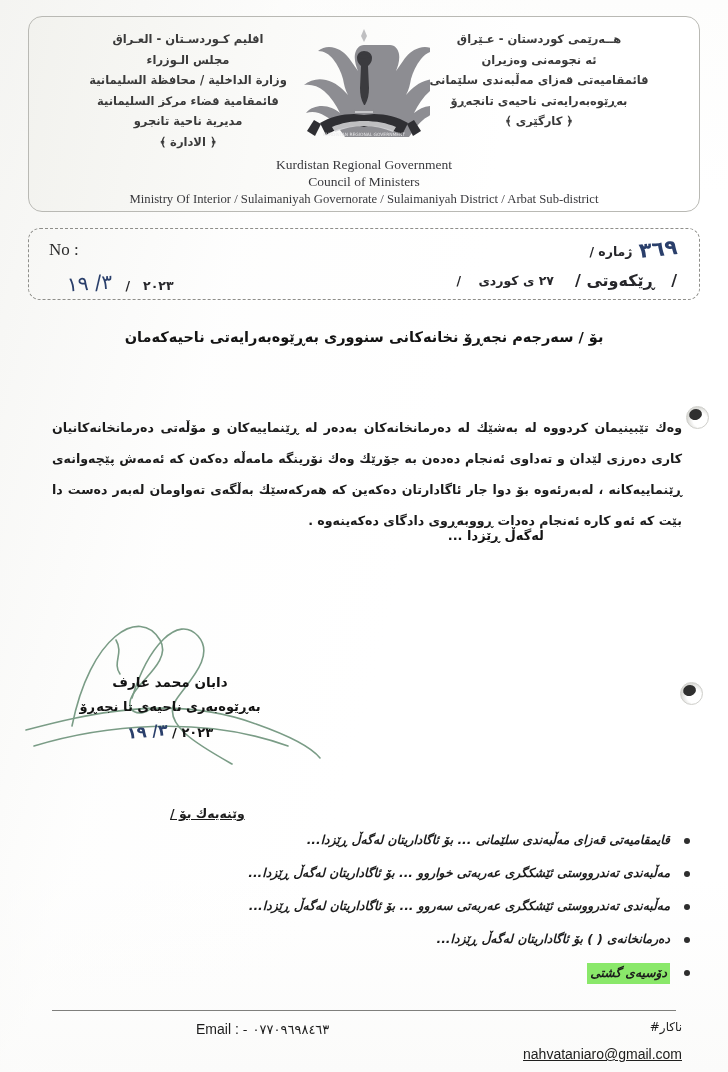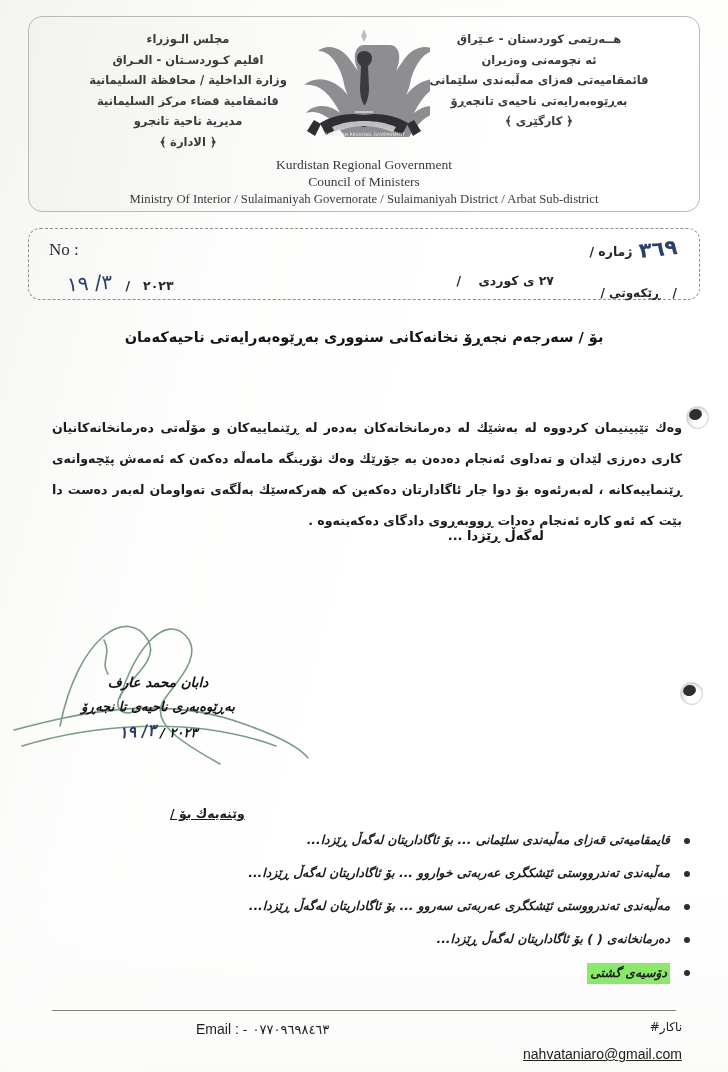--- a/index.html
+++ b/index.html
@@ -68,21 +68,21 @@
   .ref-mid{
     position:absolute;right:145px;top:44px;
     font-size:12.5px;color:#27272b;font-weight:700;direction:rtl;white-space:nowrap;
   }
   .ref-r1{
     position:absolute;right:22px;top:8px;
     font-size:12.5px;color:#27272b;font-weight:700;direction:rtl;white-space:nowrap;
   }
   .ref-r2{
     position:absolute;right:22px;top:42px;
-    font-size:12px;color:#27272b;font-weight:700;direction:rtl;white-space:nowrap;margin-top:15px;
+    font-size:16px;color:#27272b;font-weight:700;direction:rtl;white-space:nowrap;
   }
   .hw-num{
     font-family:"DejaVu Sans", sans-serif;color:#2a3f6b;
     font-size:21px;display:inline-block;transform:rotate(-6deg);
     margin-left:6px;
   }
   
   .subject{
     position:absolute;left:60px;right:60px;top:322px;
     text-align:center;direction:rtl;
@@ -93,21 +93,21 @@
     position:absolute;left:52px;right:46px;top:412px;
     direction:rtl;text-align:justify;
     font-size:12.6px;line-height:31px;color:#1b1b1b;font-weight:600;
   }
   .regards{
     position:absolute;right:184px;top:528px;
     direction:rtl;font-size:13px;font-weight:700;color:#141414;
   }
   
   .sig-wrap{
-    position:absolute;left:8px;top:596px;width:330px;height:175px;font-style:italic;
+    position:absolute;left:20px;top:596px;width:330px;height:175px;
   }
   .sig-svg{position:absolute;left:0;top:0;}
   .sig-lines{
     position:absolute;left:0;top:78px;width:300px;
     text-align:center;direction:rtl;color:#121212;
   }
   .sig-name{font-size:13.5px;font-weight:700;letter-spacing:1px;}
   .sig-title{font-size:13px;font-weight:700;margin-top:9px;}
   .sig-date{font-size:13px;font-weight:700;margin-top:8px;letter-spacing:1px;}
   .sig-date .ink{color:#2a3f6b;font-size:16px;display:inline-block;transform:rotate(-5deg);}
@@ -164,22 +164,22 @@
   }
 </style>
 </head>
 <body>
 
 <div class="page">
 
   <div class="letterhead">
 
     <div class="lh-ar">
+      <div>اقليم كـوردسـتان - العـراق</div>
       <div>مجلس الـوزراء</div>
-      <div>اقليم كـوردسـتان - العـراق</div>
       <div>وزارة الداخلية / محافظة السليمانية</div>
       <div>قائمقامية قضاء مركز السليمانية</div>
       <div>مديرية ناحية تانجرو</div>
       <div>﴿ الادارة ﴾</div>
     </div>
 
     <div class="lh-ku">
       <div>هــەرێمی كوردستان - عـێراق</div>
       <div>ئە نجومەنی وەزیران</div>
       <div>قائمقامیەتی قەزای مەڵبەندی سلێمانی</div>

